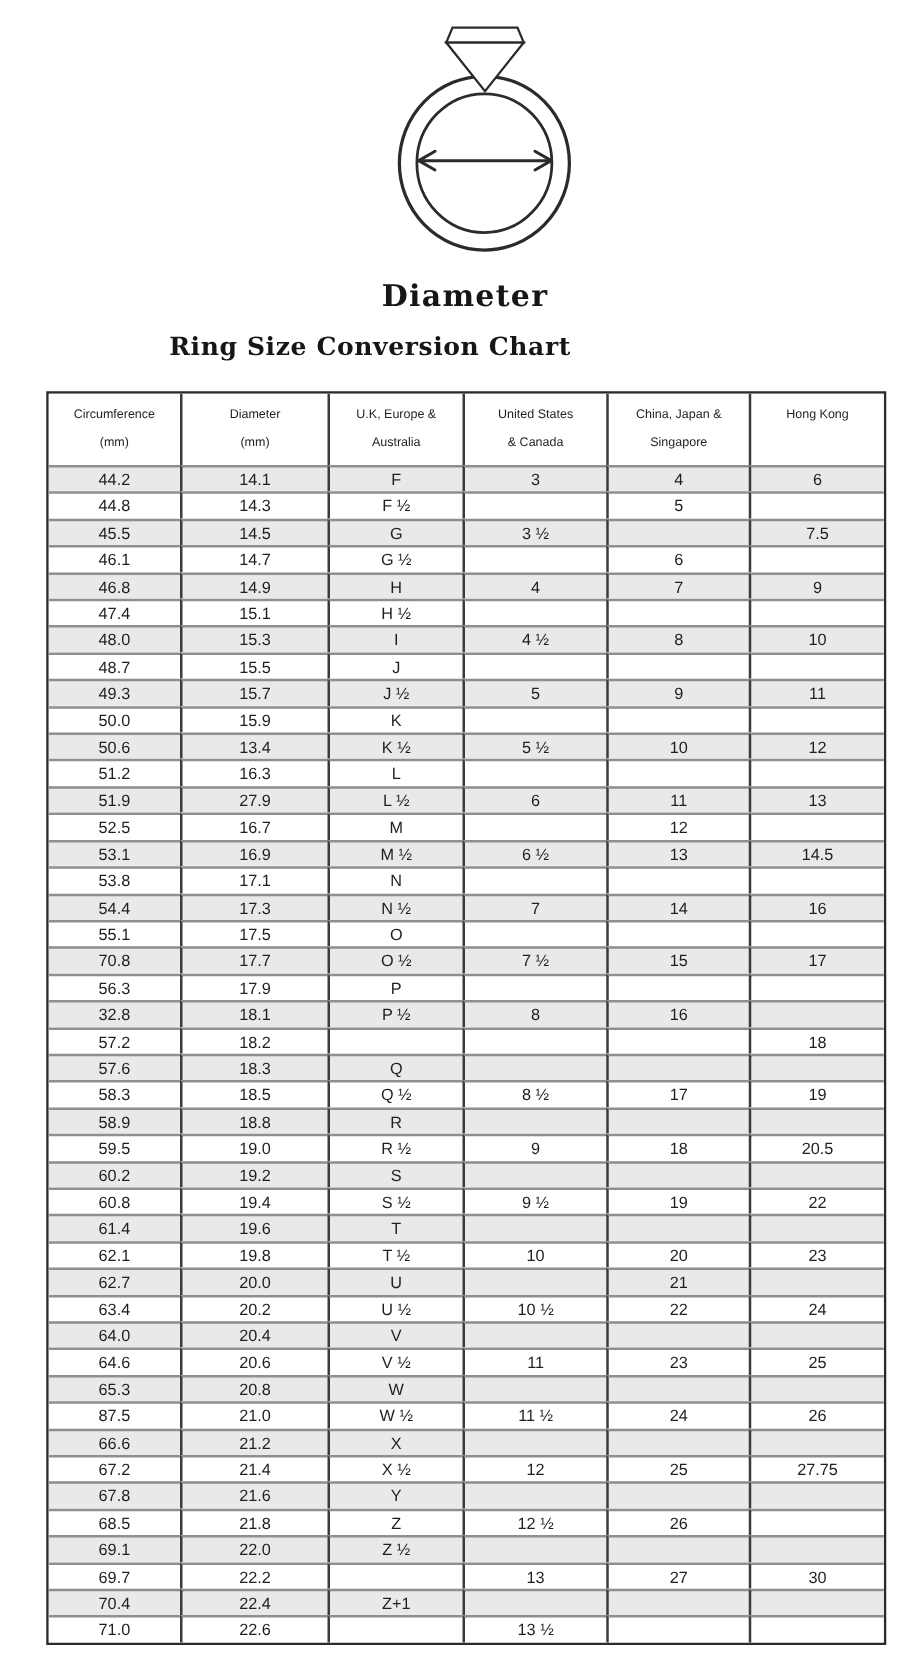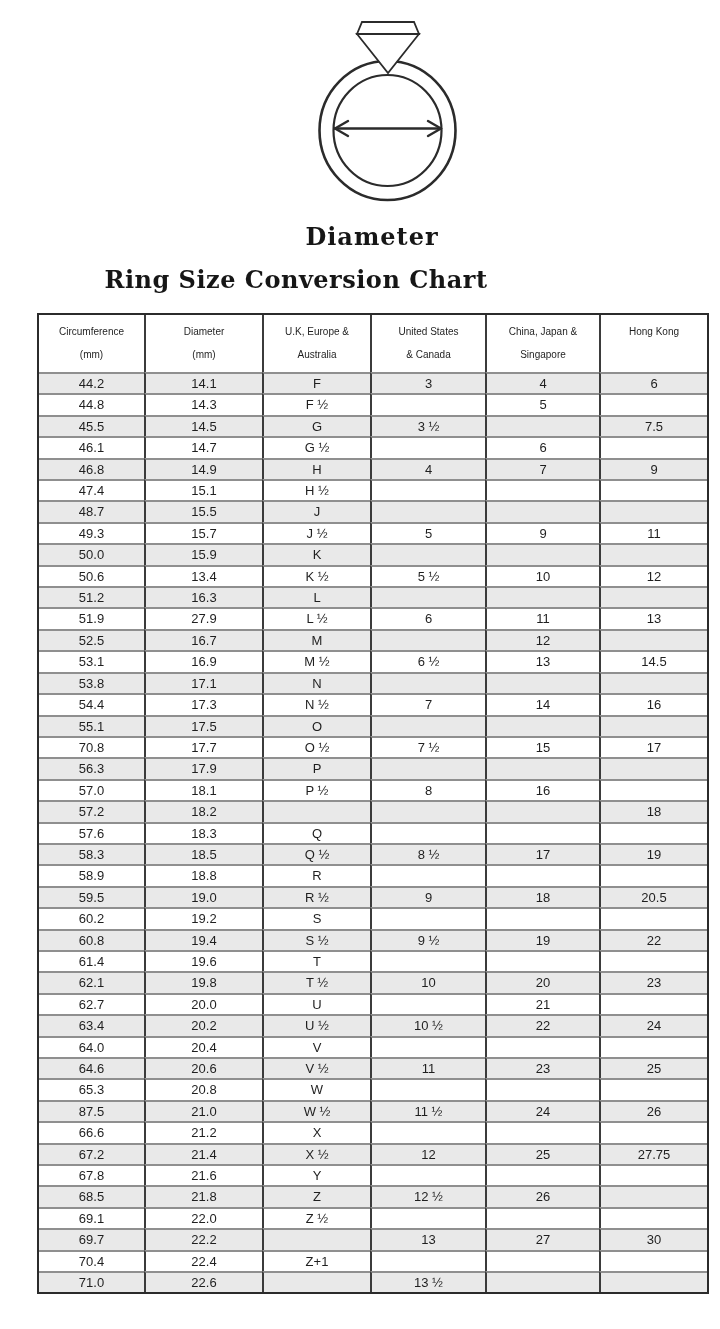--- a/index.html
+++ b/index.html
@@ -17,21 +17,21 @@
 
   .ring-svg{position:absolute;left:301px;top:15px;}
 
   .diameter-label{
     position:absolute;top:222px;left:0;width:720px;text-align:center;
     font-family:"DejaVu Serif",serif;font-weight:bold;font-size:24px;
     letter-spacing:1px;color:#161616;
   }
   .chart-title{
     position:absolute;top:265px;left:0;width:568px;text-align:center;
-    font-family:"DejaVu Serif",serif;font-weight:bold;font-size:24px;
+    font-family:"DejaVu Serif",serif;font-weight:bold;font-size:20px;
     letter-spacing:0.5px;color:#161616;
   }
 
   table.size-table{
     position:absolute;left:25px;top:313px;
     width:668px;table-layout:fixed;
     border-spacing:0;border:2px solid var(--border-outer);
     background:#ffffff;
   }
   .size-table th,.size-table td{
@@ -157,20 +157,28 @@
         </tr>
         <tr>
           <td>47.4</td>
           <td>15.1</td>
           <td>H ½</td>
           <td></td>
           <td></td>
           <td></td>
         </tr>
         <tr>
+          <td>48.0</td>
+          <td>15.3</td>
+          <td>I</td>
+          <td>4 ½</td>
+          <td>8</td>
+          <td>10</td>
+        </tr>
+        <tr>
           <td>48.7</td>
           <td>15.5</td>
           <td>J</td>
           <td></td>
           <td></td>
           <td></td>
         </tr>
         <tr>
           <td>49.3</td>
           <td>15.7</td>
@@ -261,21 +269,21 @@
         </tr>
         <tr>
           <td>56.3</td>
           <td>17.9</td>
           <td>P</td>
           <td></td>
           <td></td>
           <td></td>
         </tr>
         <tr>
-          <td>57.0</td>
+          <td>32.8</td>
           <td>18.1</td>
           <td>P ½</td>
           <td>8</td>
           <td>16</td>
           <td></td>
         </tr>
         <tr>
           <td>57.2</td>
           <td>18.2</td>
           <td></td>

